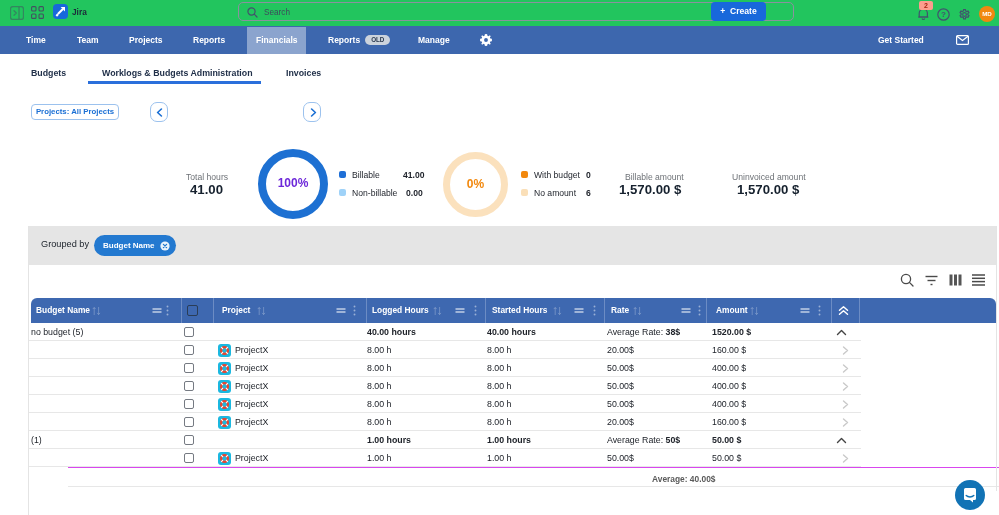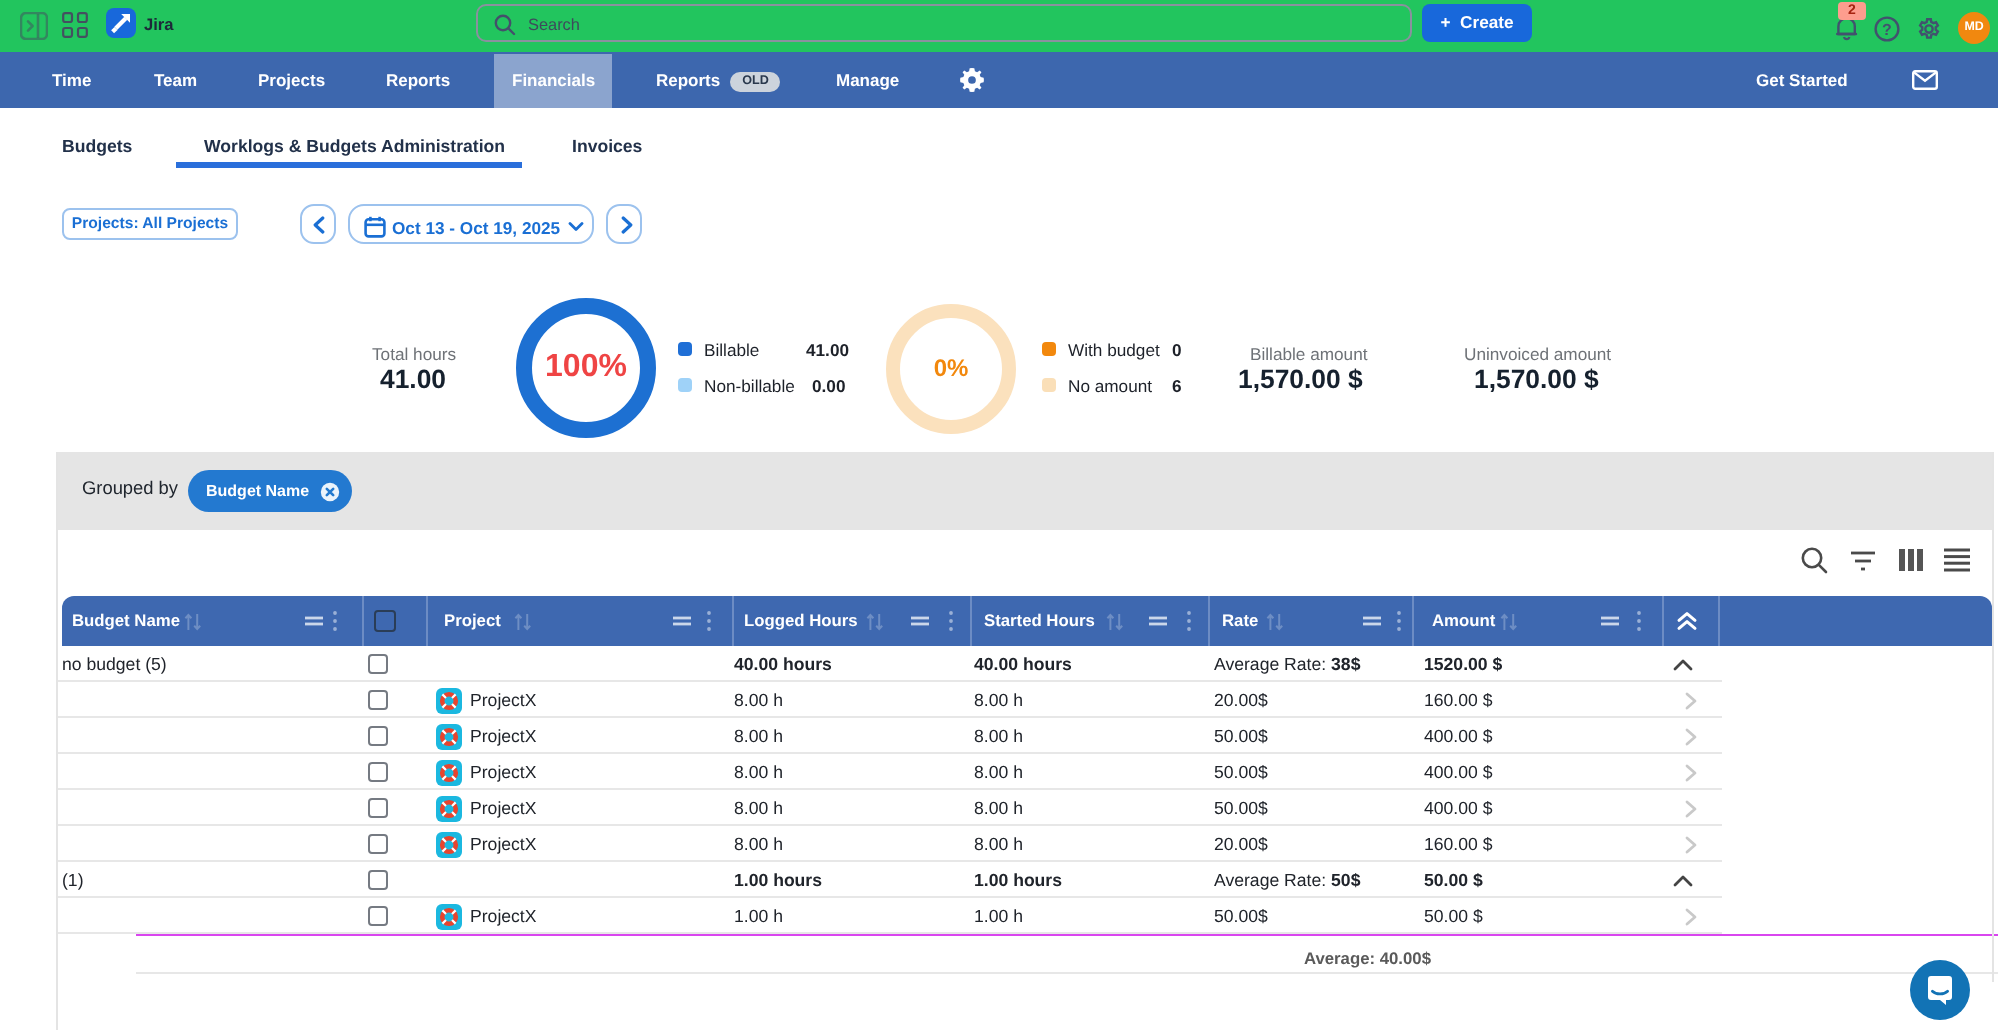--- a/index.html
+++ b/index.html
@@ -2,21 +2,21 @@
 <html><head>
 <meta charset="utf-8">
 <style>
 * { margin:0; padding:0; box-sizing:border-box; }
 html,body { width:999px; height:515px; font-family:"Liberation Sans", sans-serif; background:#fff; overflow:hidden; }
 .abs { position:absolute; }
 #page { position:relative; width:999px; height:515px; }
 
 
 #topbar { position:absolute; left:0; top:0; width:999px; height:26px; background:#22c55e; }
-.searchbox { position:absolute; left:238px; top:2px; width:468px; height:19px; border:1px solid #8a919e; border-radius:5px;text-align:center; }
+.searchbox { position:absolute; left:238px; top:2px; width:556px; height:19px; border:1px solid #8a919e; border-radius:5px;text-align:center; }
 .searchbox span { position:absolute; left:25px; top:4.5px; font-size:8.2px; color:#3e4a5c; }
 .createbtn { position:absolute; left:711px; top:2px; width:55px; height:19px; background:#1868db; border-radius:4px; color:#fff; font-size:8.6px; font-weight:bold; text-align:center; line-height:19px; }
 .jiratile { position:absolute; left:53px; top:4px; width:15px; height:15px; background:#1868db; border-radius:4px; }
 .jiratext { position:absolute; left:72px; top:7px; font-size:8.3px; font-weight:bold; color:#1d2939; }
 .avatar { position:absolute; left:979px; top:6px; width:16px; height:16px; border-radius:50%; background:#f1880f; color:#fff; font-size:6.2px; font-weight:bold; text-align:center; line-height:16px; }
 .bellbadge { position:absolute; left:919px; top:1px; width:14px; height:9px; background:#fd9d8e; border-radius:2px; color:#a72310; font-size:7px; font-weight:bold; text-align:center; line-height:9px; }
 
 
 #nav { position:absolute; left:0; top:26px; width:999px; height:28px; background:#3d67ae; color:#fff; }
 .navitem { position:absolute; top:0; height:28px; line-height:28px; font-size:8.5px; font-weight:bold; color:#fff; white-space:nowrap; }
@@ -124,40 +124,28 @@
   <div class="tab" style="left:31px">Budgets</div>
   <div class="tab" style="left:102px">Worklogs &amp; Budgets Administration</div>
   <div class="tab" style="left:286px">Invoices</div>
   <div class="tabline"></div>
   <div class="btn" style="left:31px;top:104px;width:88px;height:16px;line-height:14px;text-align:center;font-size:7.8px">Projects: All Projects</div>
   <div class="btn" style="left:150px;top:102px;width:18px;height:20px;border-radius:7px">
     <svg style="position:absolute;left:5px;top:5px" width="7" height="9" viewBox="0 0 7 9">
         <path d="M5.4 1 L1.6 4.5 L5.4 8" fill="none" stroke="#1a6fd4" stroke-width="1.6" stroke-linecap="round" stroke-linejoin="round"></path>
       </svg>
   </div>
-  <div class="btn" style="left:174px;top:102px;width:123px;height:20px;border-radius:8px">
-    <svg style="position:absolute;left:7px;top:4.5px" width="11" height="11" viewBox="0 0 11 11">
-      <rect x="0.8" y="1.6" width="9.4" height="8.6" rx="1.5" fill="none" stroke="#1a6fd4" stroke-width="1.3"></rect>
-      <line x1="3.2" y1="0.4" x2="3.2" y2="2.6" stroke="#1a6fd4" stroke-width="1.3"></line>
-      <line x1="7.8" y1="0.4" x2="7.8" y2="2.6" stroke="#1a6fd4" stroke-width="1.3"></line>
-      <line x1="1" y1="4.4" x2="10" y2="4.4" stroke="#1a6fd4" stroke-width="1.3"></line>
-    </svg>
-    <span style="position:absolute;left:21px;top:5.5px">Oct 13 - Oct 19, 2025</span>
-    <svg style="position:absolute;left:109px;top:8px" width="8" height="5" viewBox="0 0 8 5">
-        <path d="M1 0.8 L4 3.8 L7 0.8" fill="none" stroke="#1a6fd4" stroke-width="1.4" stroke-linecap="round" stroke-linejoin="round"></path>
-      </svg>
-  </div>
   <div class="btn" style="left:303px;top:102px;width:18px;height:20px;border-radius:7px">
     <svg style="position:absolute;left:6px;top:5px" width="7" height="9" viewBox="0 0 7 9">
         <path d="M1.6 1 L5.4 4.5 L1.6 8" fill="none" stroke="#1a6fd4" stroke-width="1.6" stroke-linecap="round" stroke-linejoin="round"></path>
       </svg>
   </div>
   <div class="statlabel" style="left:186px;top:172px">Total hours</div>
   <div class="statvalue" style="left:190px;top:182px">41.00</div>
-  <div class="donut" style="left:258px;top:149px;width:70px;height:70px;border:8.5px solid #1d70d2;line-height:53px;font-size:16px;font-weight:bold;color:#ef4444">100%</div>
+  <div class="donut" style="left:258px;top:149px;width:70px;height:70px;border:8.5px solid #1d70d2;line-height:53px;font-size:12px;font-weight:bold;color:#6d28d9">100%</div>
   <div class="legdot" style="left:339px;top:171px;background:#1f6fd6"></div>
   <div class="legtext" style="left:352px;top:170px">Billable</div>
   <div class="legtext bold" style="left:403px;top:170px">41.00</div>
   <div class="legdot" style="left:339px;top:189px;background:#9fd2f8"></div>
   <div class="legtext" style="left:352px;top:188px">Non-billable</div>
   <div class="legtext bold" style="left:406px;top:188px">0.00</div>
   <div class="donut" style="left:443px;top:152px;width:65px;height:65px;border:7.5px solid #fbe1bd;line-height:50px;font-size:12px;font-weight:bold;color:#f2880d">0%</div>
   <div class="legdot" style="left:521px;top:171px;background:#f2880d"></div>
   <div class="legtext" style="left:534px;top:170px">With budget</div>
   <div class="legtext bold" style="left:586px;top:170px">0</div>

